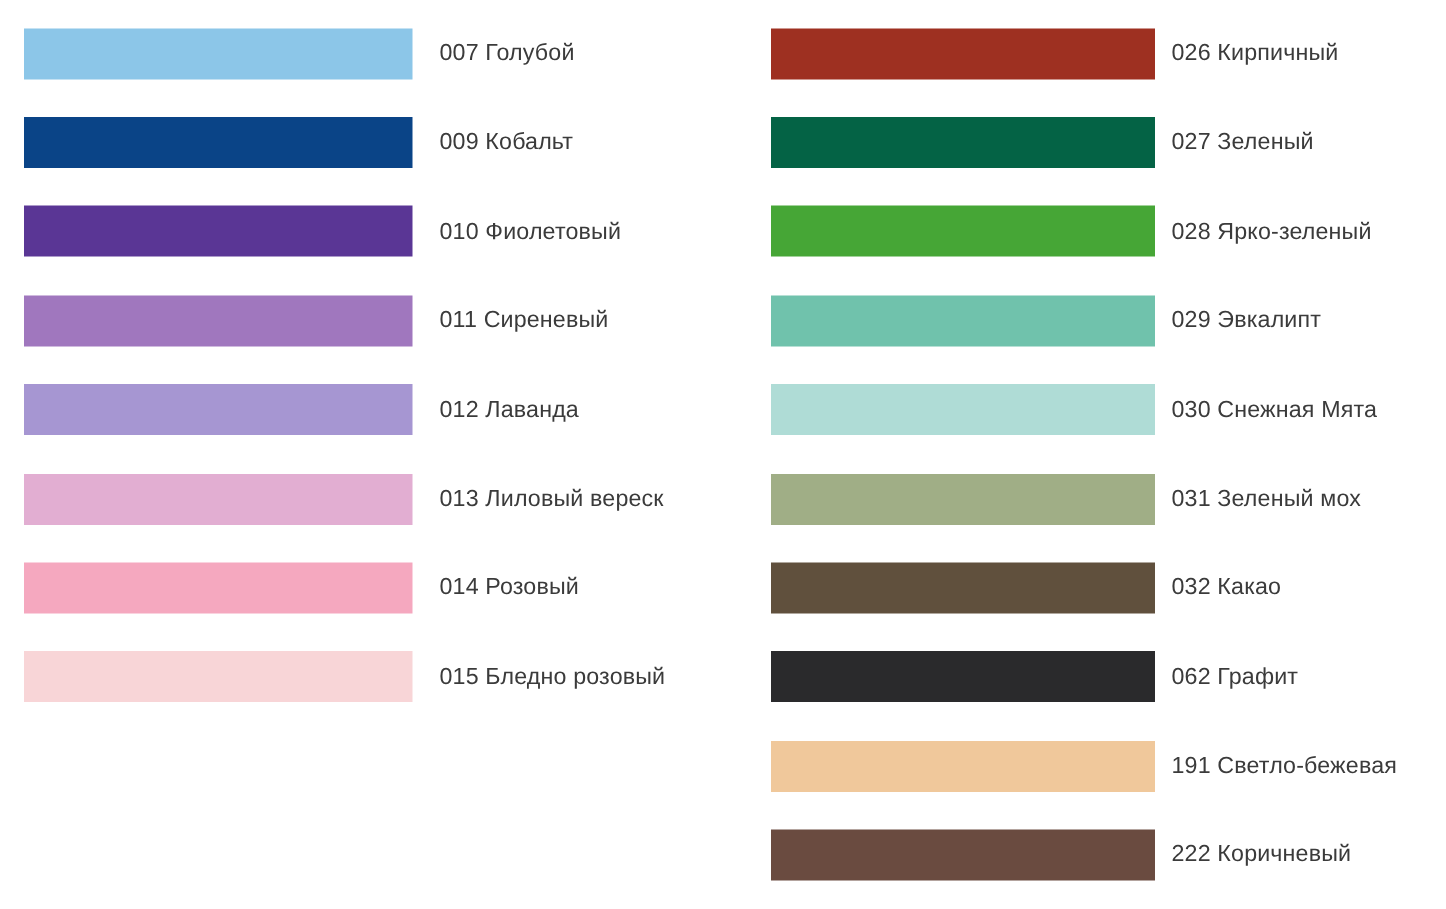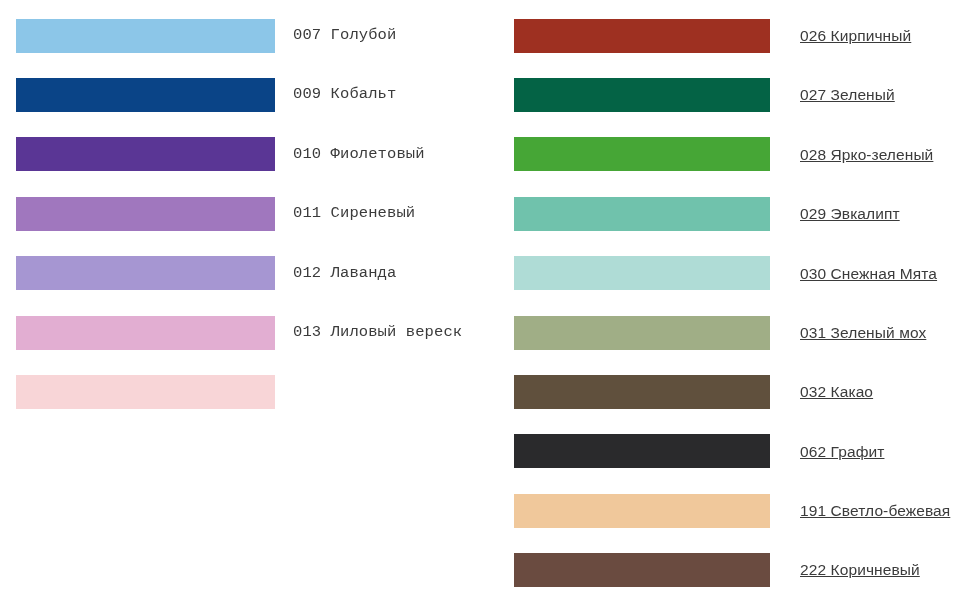--- a/index.html
+++ b/index.html
@@ -57,25 +57,23 @@
   .label {
     font-size: 15.5px;
     color: #3b3b3b;
     letter-spacing: 0.1px;
     white-space: nowrap;
     line-height: 1;
     font-weight: 400;
   }
   .column-left .label {
     padding-left: 18px;
-    font-family: Liberation Mono, monospace;
   }
   .column-right .label {
-    padding-left: 30px;
-    text-decoration: underline;
+    padding-left: 11px;
   }
 </style>
 </head>
 <body>
 
 <div class="palette">
   <div class="column column-left">
       <div class="swatch-row">
         <div class="chip" style="background-color: rgb(140, 198, 232);"></div>
         <div class="label">007 Голубой</div>
@@ -94,21 +92,26 @@
       </div>
       <div class="swatch-row">
         <div class="chip" style="background-color: rgb(166, 150, 210);"></div>
         <div class="label">012 Лаванда</div>
       </div>
       <div class="swatch-row">
         <div class="chip" style="background-color: rgb(226, 174, 210);"></div>
         <div class="label">013 Лиловый вереск</div>
       </div>
       <div class="swatch-row">
+        <div class="chip" style="background-color: rgb(245, 168, 191);"></div>
+        <div class="label">014 Розовый</div>
+      </div>
+      <div class="swatch-row">
         <div class="chip" style="background-color: rgb(248, 213, 215);"></div>
+        <div class="label">015 Бледно розовый</div>
       </div>
     </div>
   <div class="column column-right">
       <div class="swatch-row">
         <div class="chip" style="background-color: rgb(158, 48, 33);"></div>
         <div class="label">026 Кирпичный</div>
       </div>
       <div class="swatch-row">
         <div class="chip" style="background-color: rgb(4, 99, 69);"></div>
         <div class="label">027 Зеленый</div>

